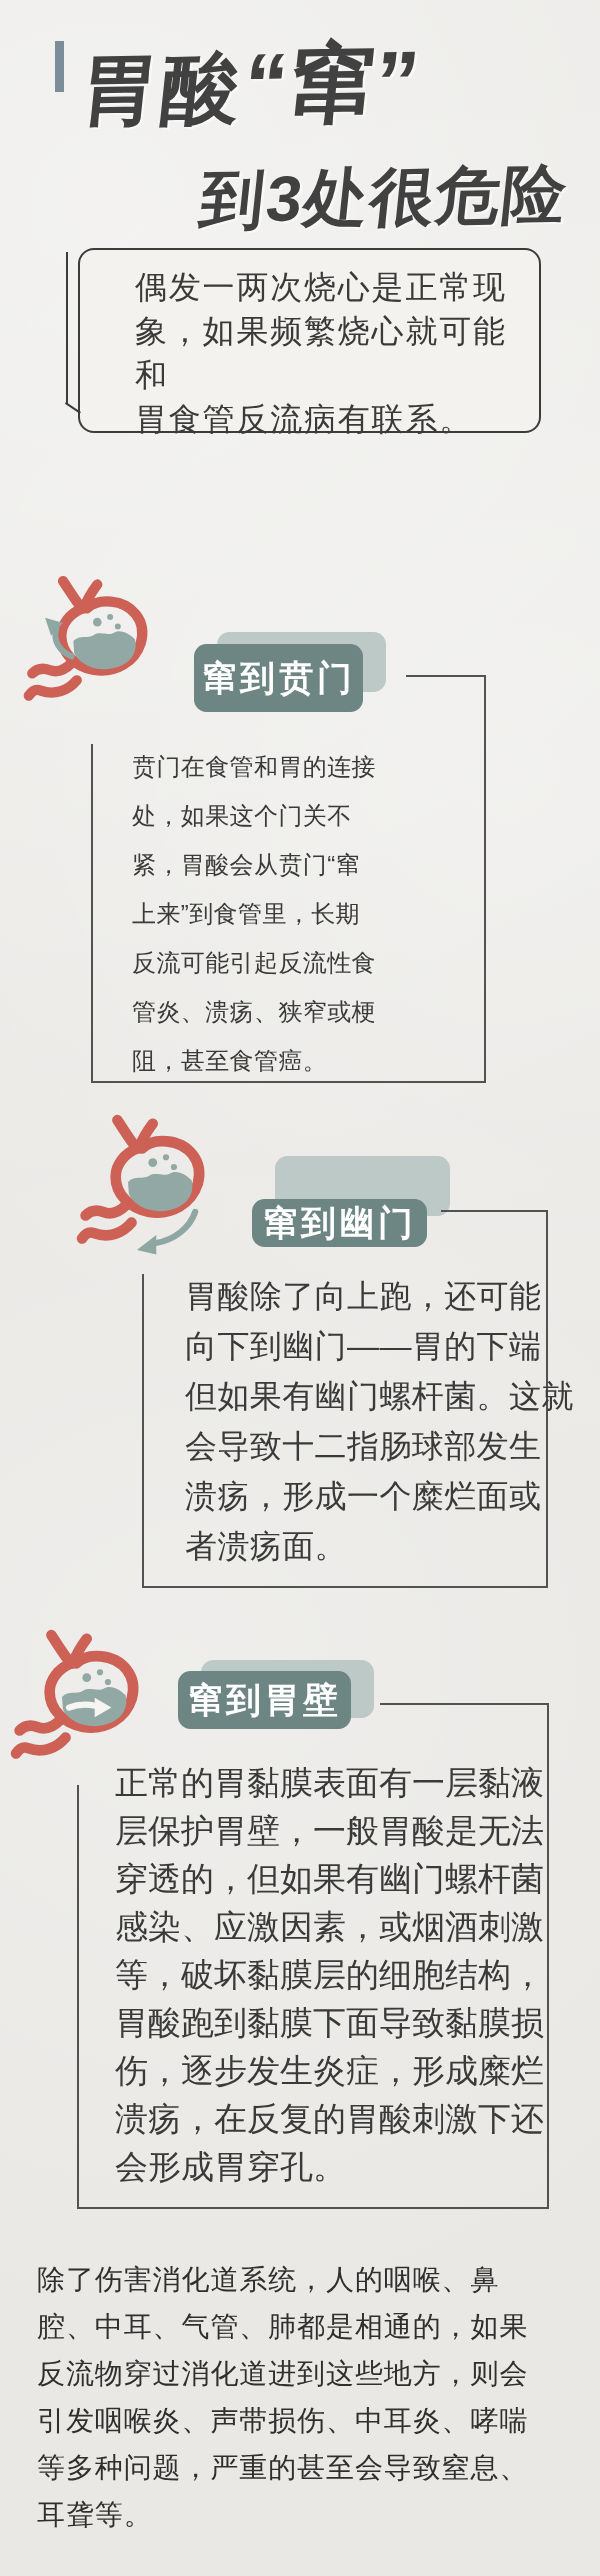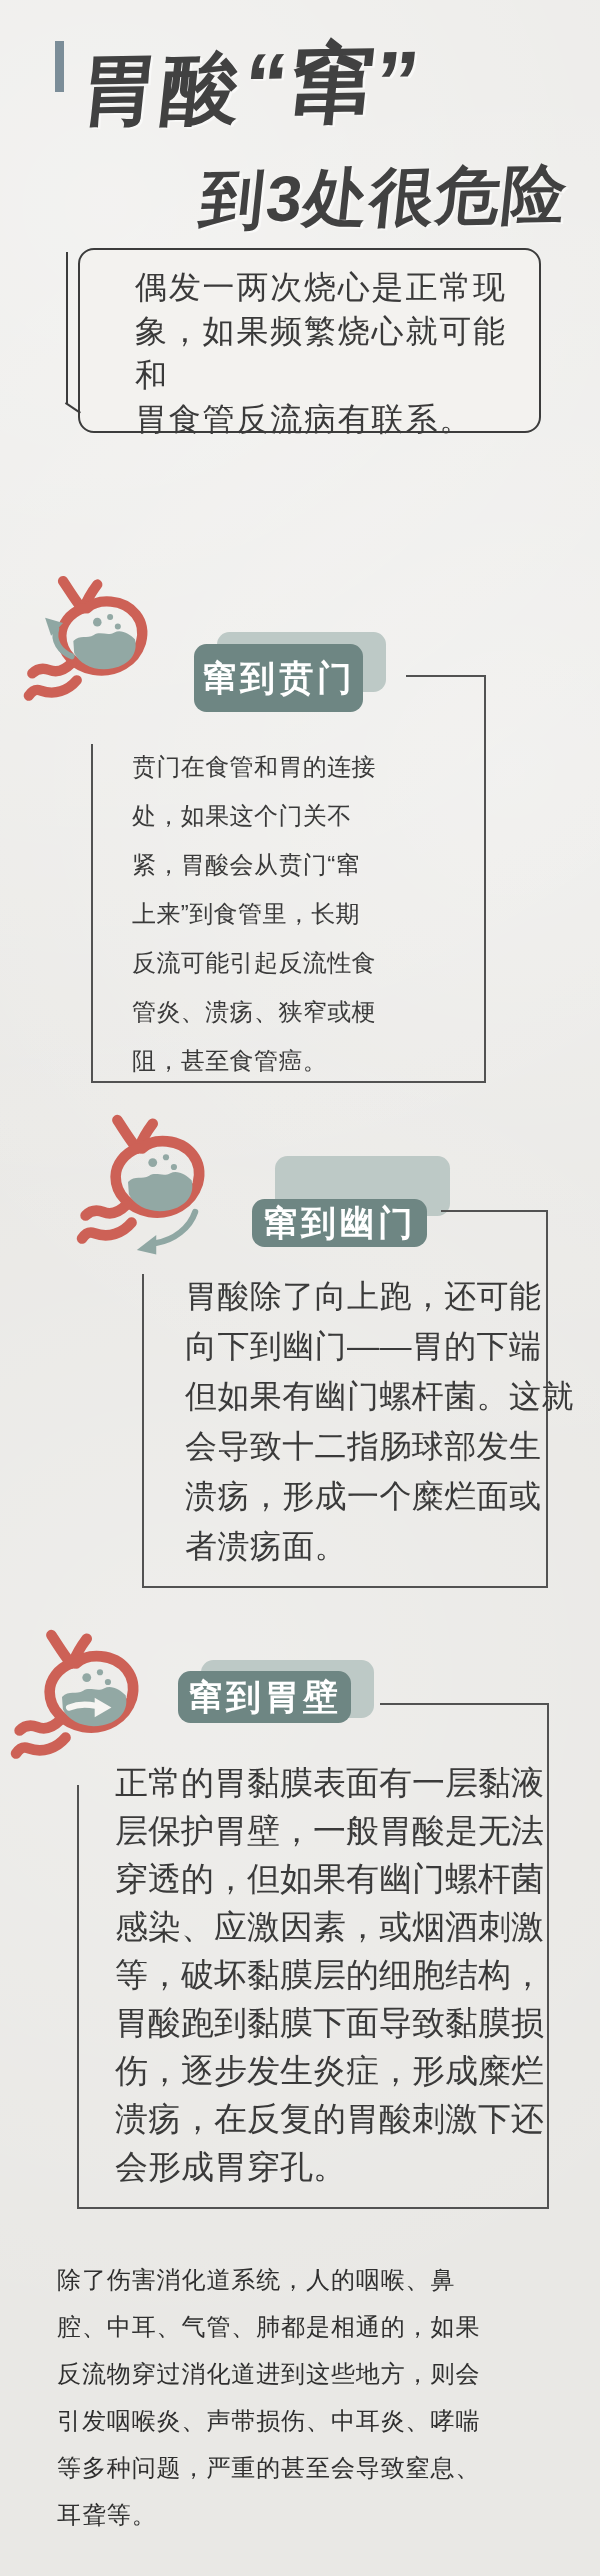--- a/index.html
+++ b/index.html
@@ -61,36 +61,36 @@
     color:#3a3a3a; white-space:pre-line;
   }
 
   
   .para { white-space:pre-line; color:#2f2f2f; }
   .intro { left:37px; top:468px; font-size:32px; line-height:46px; letter-spacing:0; }
   .p-sec  { color:#3a3a3a; }
   .sec1-text { left:132px; top:742px;  font-size:24px; line-height:49px; letter-spacing:0.4px; }
   .sec2-text { left:185px; top:1271px; font-size:32px; line-height:50px; letter-spacing:0.4px; }
   .sec3-text { left:115px; top:1759px; font-size:33px; line-height:48px; letter-spacing:0; }
-  .outro { left:37px; top:2256px; font-size:24px; line-height:47px; letter-spacing:0.9px;margin-left:20px; }
+  .outro { left:37px; top:2256px; font-size:28px; line-height:47px; letter-spacing:0.9px; }
 
   
   .badge-shadow { border-radius:12.4px; background:#bdc9c6; }
   .badge {
     border-radius:12.4px; background:#6e8683;
     color:#ffffff; font-weight:700; font-size:35px; letter-spacing:3.5px;
     display:flex; align-items:center; justify-content:center;
     white-space:nowrap;
   }
   .b1s { left:217px; top:632px;  width:169px; height:60px; }
   .b1  { left:194px; top:644px;  width:169px; height:68px; }
   .b2s { left:275px; top:1156px; width:175px; height:60px; }
   .b2  { left:252px; top:1167px; width:175px; height:48px;margin-top:32px; }
   .b3s { left:201px; top:1660px; width:173px; height:58px; }
-  .b3  { left:178px; top:1671px; width:173px; height:52px; }
+  .b3  { left:178px; top:1671px; width:173px; height:58px; }
 
   
   .fl { background:#525252; }
 
   
   .icon1 { left:22px;  top:574px;  width:154px; height:163px; }
   .icon2 { left:75px;  top:1111px; width:159px; height:172px; }
   .icon3 { left:8.8px;  top:1626px; width:159px; height:172px; }
   .stomach-outline { fill:none; stroke:#cd6156; stroke-width:12; stroke-linecap:round; stroke-linejoin:round; }
   .stomach-liquid  { fill:#92a8a4; }

